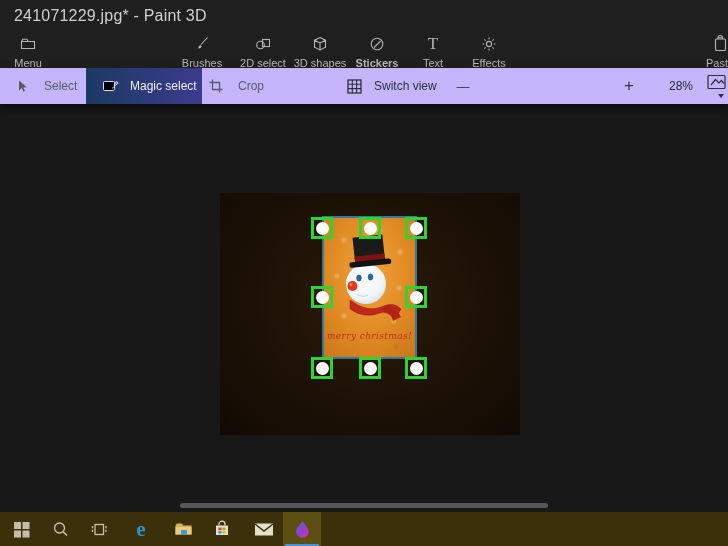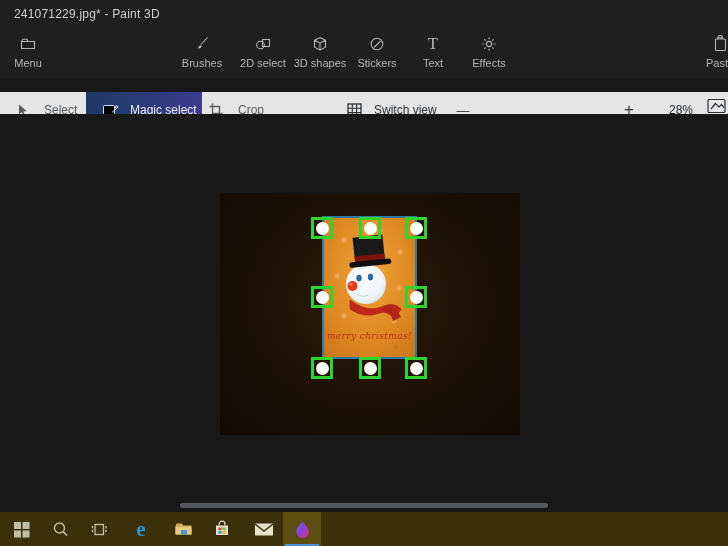--- a/index.html
+++ b/index.html
@@ -2,32 +2,32 @@
 <html><head>
 <meta charset="utf-8">
 <style>
   * { margin:0; padding:0; box-sizing:border-box; }
   html,body { width:728px; height:546px; overflow:hidden; background:#000; }
   body { font-family:"Liberation Sans", sans-serif; }
   .screen { position:relative; width:728px; height:546px; background:#181818; overflow:hidden; }
 
   
   .titlebar { position:absolute; left:0; top:0; width:728px; height:28px; background:#1f1f1f; }
-  .titlebar .title { position:absolute; left:14px; top:7px; font-size:12px; color:#cfcfcf; letter-spacing:.2px; }
+  .titlebar .title { position:absolute; left:14px; top:7px; font-size:16px; color:#cfcfcf; letter-spacing:.2px; }
 
   
   .toolbar { position:absolute; left:0; top:28px; width:728px; height:50px; background:#1f1f1f; }
   .tb-item { position:absolute; top:5px; width:64px; height:42px; display:flex; flex-direction:column; align-items:center; justify-content:flex-start; color:#b5b5b5; cursor:default; }
   .tb-item .ticon { height:22px; display:flex; align-items:center; justify-content:center; }
   .tb-item .tlabel { font-size:11px; margin-top:2px; color:#b5b5b5; white-space:nowrap; }
   .ticon svg { stroke:#b5b5b5; fill:none; stroke-width:1.1; }
   .t-serif { font-family:"Liberation Serif", serif; font-size:17px; color:#b5b5b5; line-height:18px; }
 
   
-  .ribbon { position:absolute; left:0; top:92px; width:728px; height:36px; background:#e5e5e5; box-shadow:0 4px 7px rgba(0,0,0,.55); }
+  .ribbon { position:absolute; left:0; top:68px; width:728px; height:36px; background:#c4b5fd; box-shadow:0 4px 7px rgba(0,0,0,.55); }
   .rb-btn { position:absolute; top:0; height:36px; display:flex; align-items:center; }
   .rb-label { font-size:12px; white-space:nowrap; }
   .disabled .rb-label { color:#585c60; }
   .disabled svg { stroke:#585c60; }
   .magic { left:86px; width:116px; background:linear-gradient(90deg,#1c3a63,#3c3b8e); }
   .magic .rb-label { color:#eceef5; }
   .magic svg { stroke:#d6daf0; }
   .rb-dark { color:#2c3035; }
   .zoombar { position:absolute; top:0; height:36px; display:flex; align-items:center; color:#34383d; }
   .slider-track { position:absolute; left:488px; top:94px; width:120px; height:3px; background:#3d4247; border-radius:2px; }
@@ -96,21 +96,21 @@
 
     <div class="tb-item" style="left:288px;">
       <span class="ticon">
         <svg width="18" height="18" viewBox="0 0 18 18">
             <path d="M9 2.5 L14.5 5.2 V12.2 L9 15 L3.5 12.2 V5.2 Z M3.5 5.2 L9 8 L14.5 5.2 M9 8 V15"></path>
           </svg>
       </span>
       <span class="tlabel">3D shapes</span>
     </div>
 
-    <div class="tb-item" style="left:345px;">
+    <div class="tb-item" style="left:345px;font-weight:bold;">
       <span class="ticon">
         <svg width="18" height="18" viewBox="0 0 18 18">
             <circle cx="9" cy="9" r="5.8"></circle>
             <path d="M6 12.5 L12.6 6"></path>
           </svg>
       </span>
       <span class="tlabel">Stickers</span>
     </div>
 
     <div class="tb-item" style="left:401px;">

